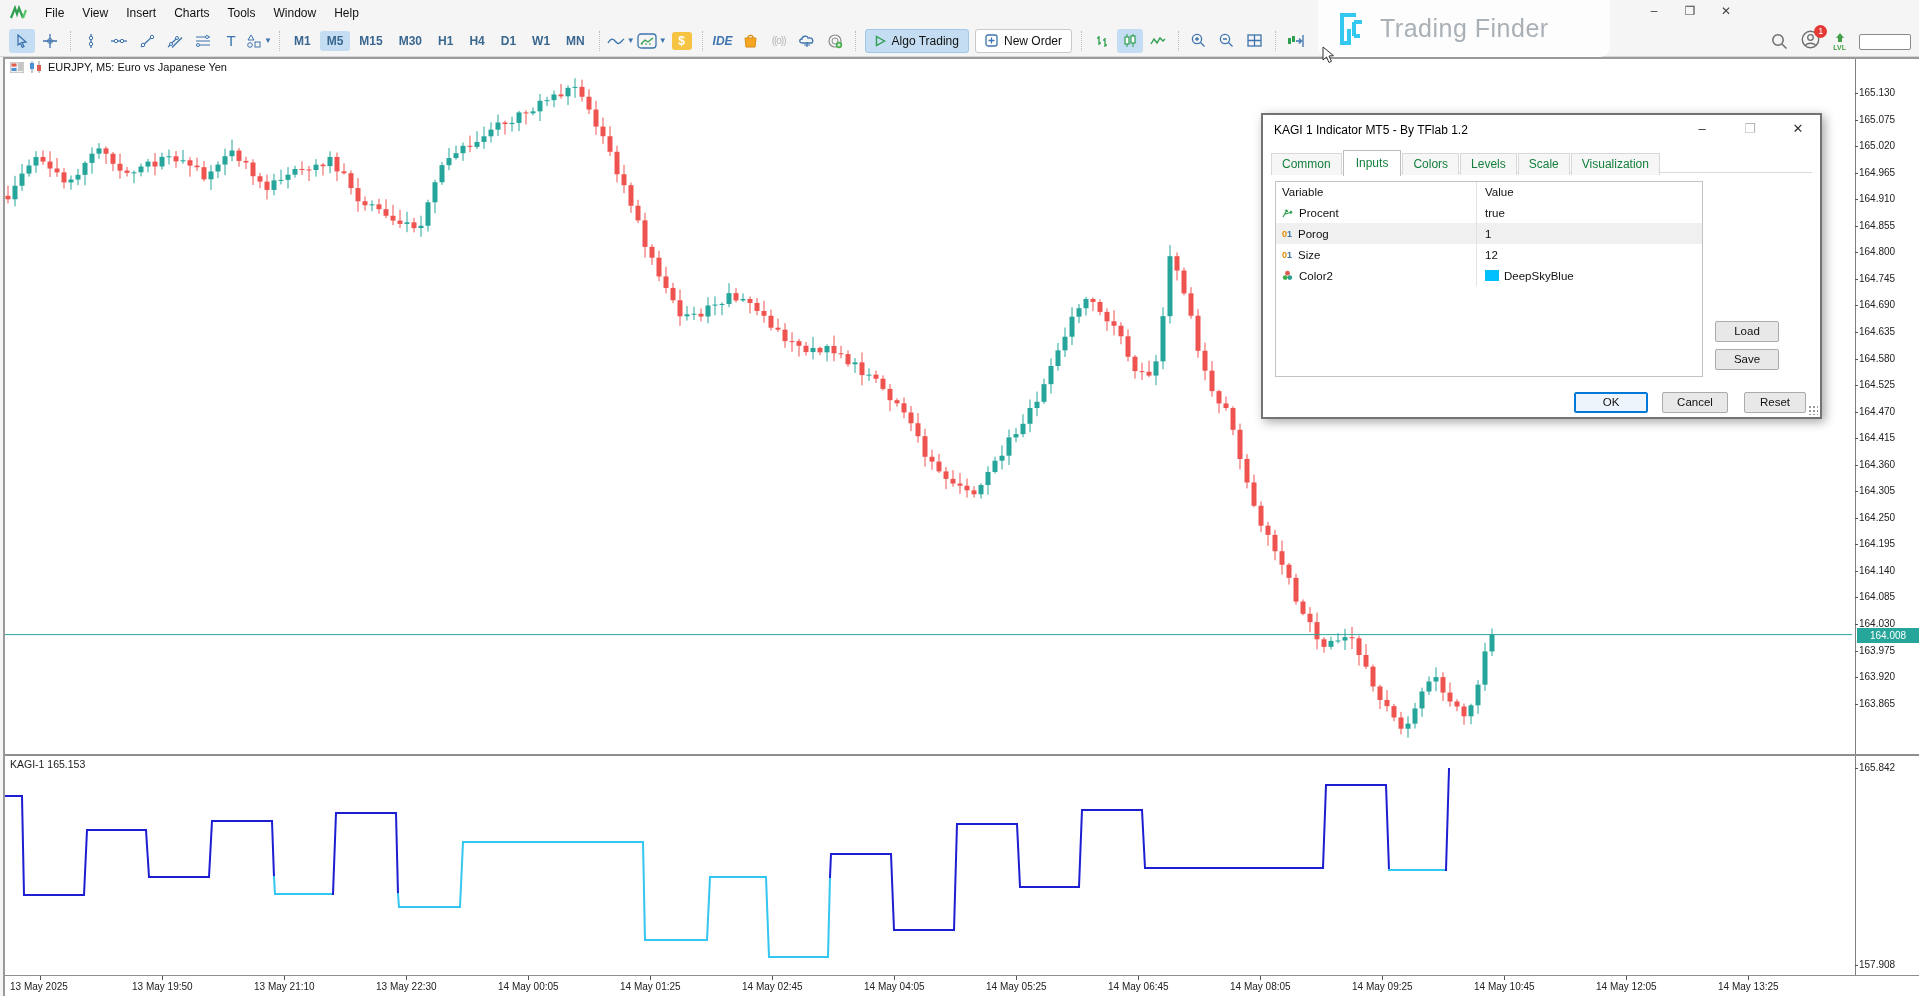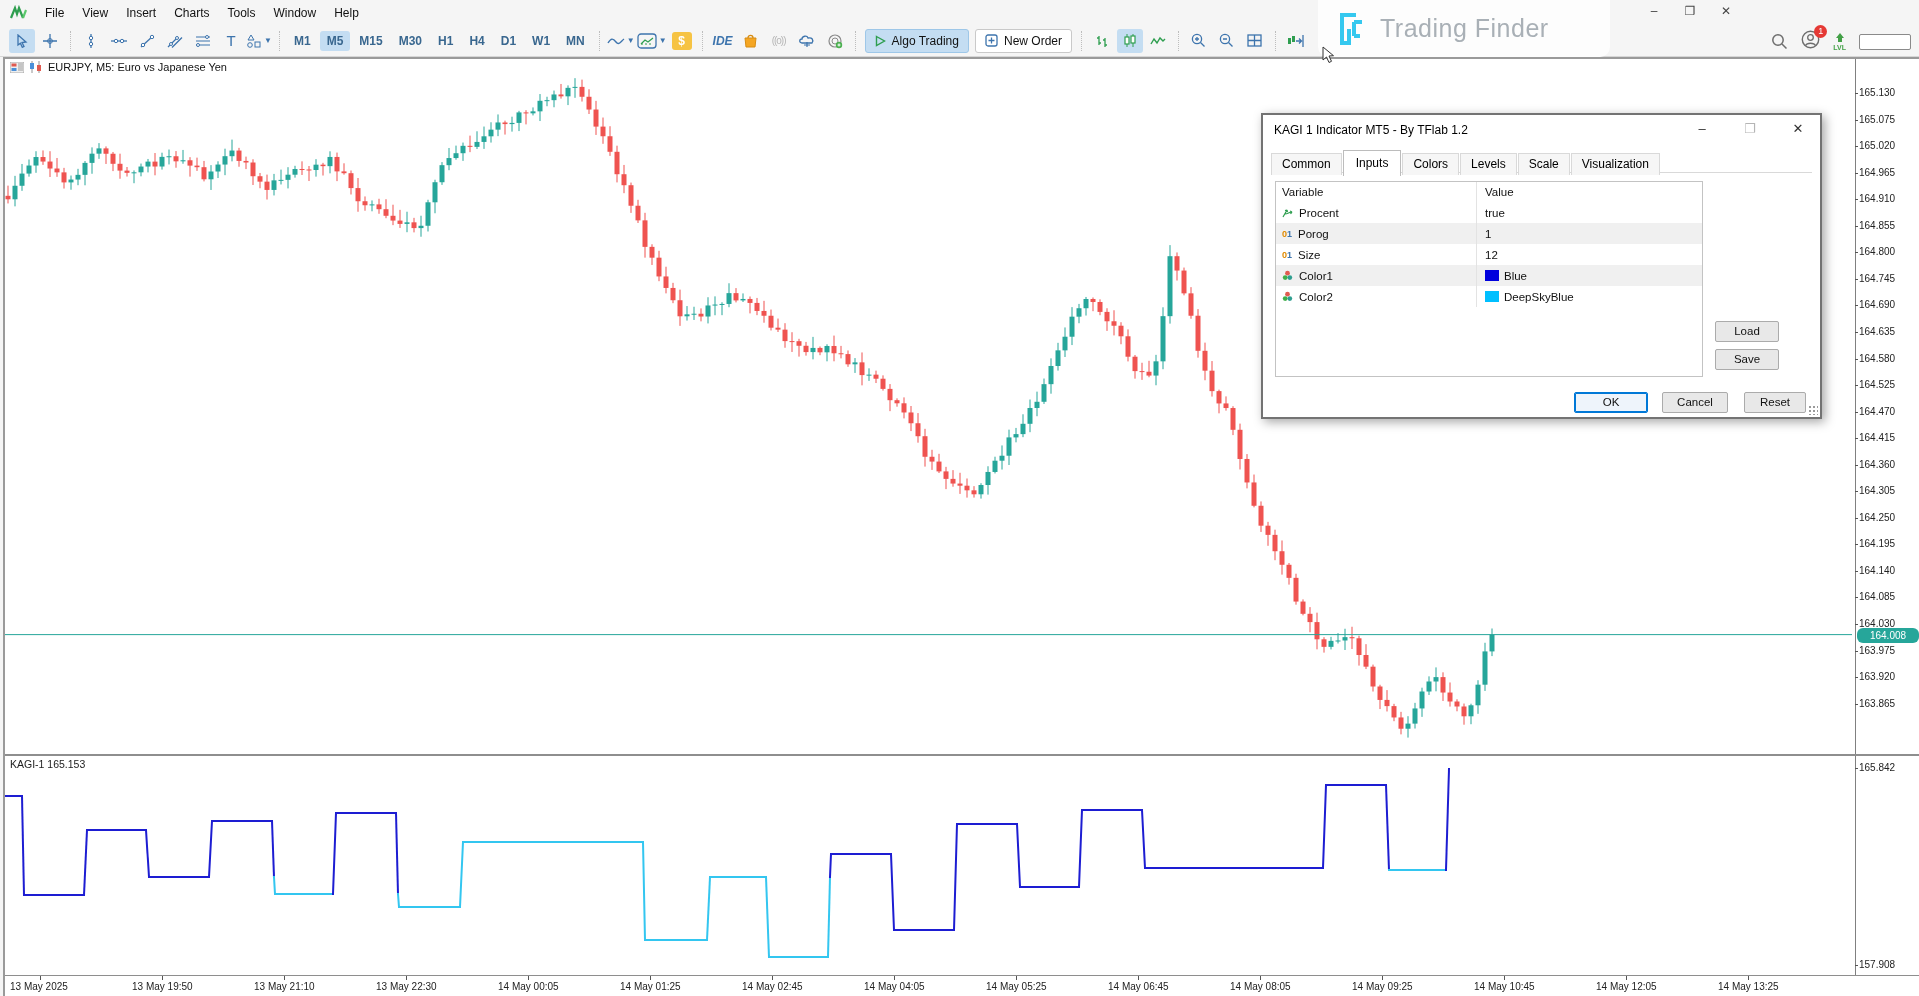--- a/index.html
+++ b/index.html
@@ -52,21 +52,21 @@
   .time-label { position:absolute; top:5px; font-size:10px; color:#222; white-space:nowrap; }
   .time-label::before { content:""; position:absolute; left:30px; top:-5px; width:1px; height:4px; background:#555; }
   svg.layer { position:absolute; left:0; top:0; z-index:1; }
 
   
   .dialog { position:absolute; left:1261px; top:105px; width:561px; height:306px; background:#fff; border:2px solid #737373; box-shadow:3px 3px 10px rgba(0,0,0,.35); z-index:20; font-size:12px;margin-top:8px; }
   .dlg-title { height:30px; display:flex; align-items:center; padding-left:11px; color:#000; }
   .dlg-controls { position:absolute; right:10px; top:4px; display:flex; gap:24px; }
   .dlg-ctl { width:24px; height:20px; text-align:center; line-height:20px; color:#333; font-size:13px; }
   .tabs { position:absolute; left:8px; top:34px; display:flex; align-items:flex-end; }
-  .tab { padding:3px 10px 4px; border:1px solid #d9d9d9; border-bottom:none; background:#f6f6f6; color:#000000; margin-right:1px; font-size:12px; }
+  .tab { padding:3px 10px 4px; border:1px solid #d9d9d9; border-bottom:none; background:#f6f6f6; color:#15803d; margin-right:1px; font-size:12px; }
   .tab.active { background:#fff; padding:5px 12px 6px; position:relative; top:1px; border-color:#bcbcbc; }
   .tab-line { position:absolute; left:8px; right:8px; top:57px; height:1px; background:#d9d9d9; }
   .ptable { position:absolute; left:12px; top:66px; width:428px; height:196px; border:1px solid #c3c3c3; overflow:hidden; }
   .prow { display:flex; height:21px; align-items:center; }
   .prow.zebra { background:#f0f0f0; }
   .prow.header { height:20px; color:#333; }
   .pc-name { width:201px; display:flex; align-items:center; gap:6px; padding-left:6px; font-size:11.5px; color:#111; border-right:1px solid #e3e3e3; height:100%; }
   .pc-val { flex:1; display:flex; align-items:center; gap:5px; padding-left:8px; font-size:11.5px; color:#111;text-align:center; }
   .swatch { width:14px; height:11px; display:inline-block; }
   .int-icon { font-size:9px; font-weight:bold; letter-spacing:0; }
@@ -838,21 +838,21 @@
         <div class="price-label" style="top: 452.8px;">164.250</div>
         <div class="price-label" style="top: 479.35px;">164.195</div>
         <div class="price-label" style="top: 505.9px;">164.140</div>
         <div class="price-label" style="top: 532.45px;">164.085</div>
         <div class="price-label" style="top: 559px;">164.030</div>
         <div class="price-label" style="top: 585.55px;">163.975</div>
         <div class="price-label" style="top: 612.1px;">163.920</div>
         <div class="price-label" style="top: 638.65px;">163.865</div>
         <div class="price-label" style="top: 703px;">165.842</div>
         <div class="price-label" style="top: 900px;">157.908</div>
-        <div class="price-badge" style="top: 568.62px; border-radius: 6px;">164.008</div>
+        <div class="price-badge" style="top: 568.62px;">164.008</div>
       </div>
   </div>
 
   <div class="dialog">
     <div class="dlg-title">
       <span>KAGI 1 Indicator MT5 - By TFlab 1.2</span>
     </div>
     <div class="dlg-controls">
       <span class="dlg-ctl">–</span>
       <span class="dlg-ctl" style="color:#b5b5b5;">❐</span>
@@ -895,34 +895,20 @@
       </div>
       <div class="prow">
         <span class="pc-name">
           <span class="int-icon"><b>0</b><i>1</i></span>
           <span>Size</span>
         </span>
         <span class="pc-val">
             <span>12</span>
           </span>
       </div>
-      <div class="prow zebra">
-        <span class="pc-name">
-          <svg width="11" height="11" viewBox="0 0 11 11">
-              <circle cx="5.5" cy="3.2" r="2.4" fill="#e05a50"></circle>
-              <circle cx="3.2" cy="7.6" r="2.4" fill="#3fae49"></circle>
-              <circle cx="7.8" cy="7.6" r="2.4" fill="#2e9e8f"></circle>
-            </svg>
-          <span>Color1</span>
-        </span>
-        <span class="pc-val">
-          <span class="swatch" style="background-color: rgb(0, 0, 221);"></span>
-          <span>Blue</span>
-        </span>
-      </div>
       <div class="prow">
         <span class="pc-name">
           <svg width="11" height="11" viewBox="0 0 11 11">
               <circle cx="5.5" cy="3.2" r="2.4" fill="#e05a50"></circle>
               <circle cx="3.2" cy="7.6" r="2.4" fill="#3fae49"></circle>
               <circle cx="7.8" cy="7.6" r="2.4" fill="#2e9e8f"></circle>
             </svg>
           <span>Color2</span>
         </span>
         <span class="pc-val">

